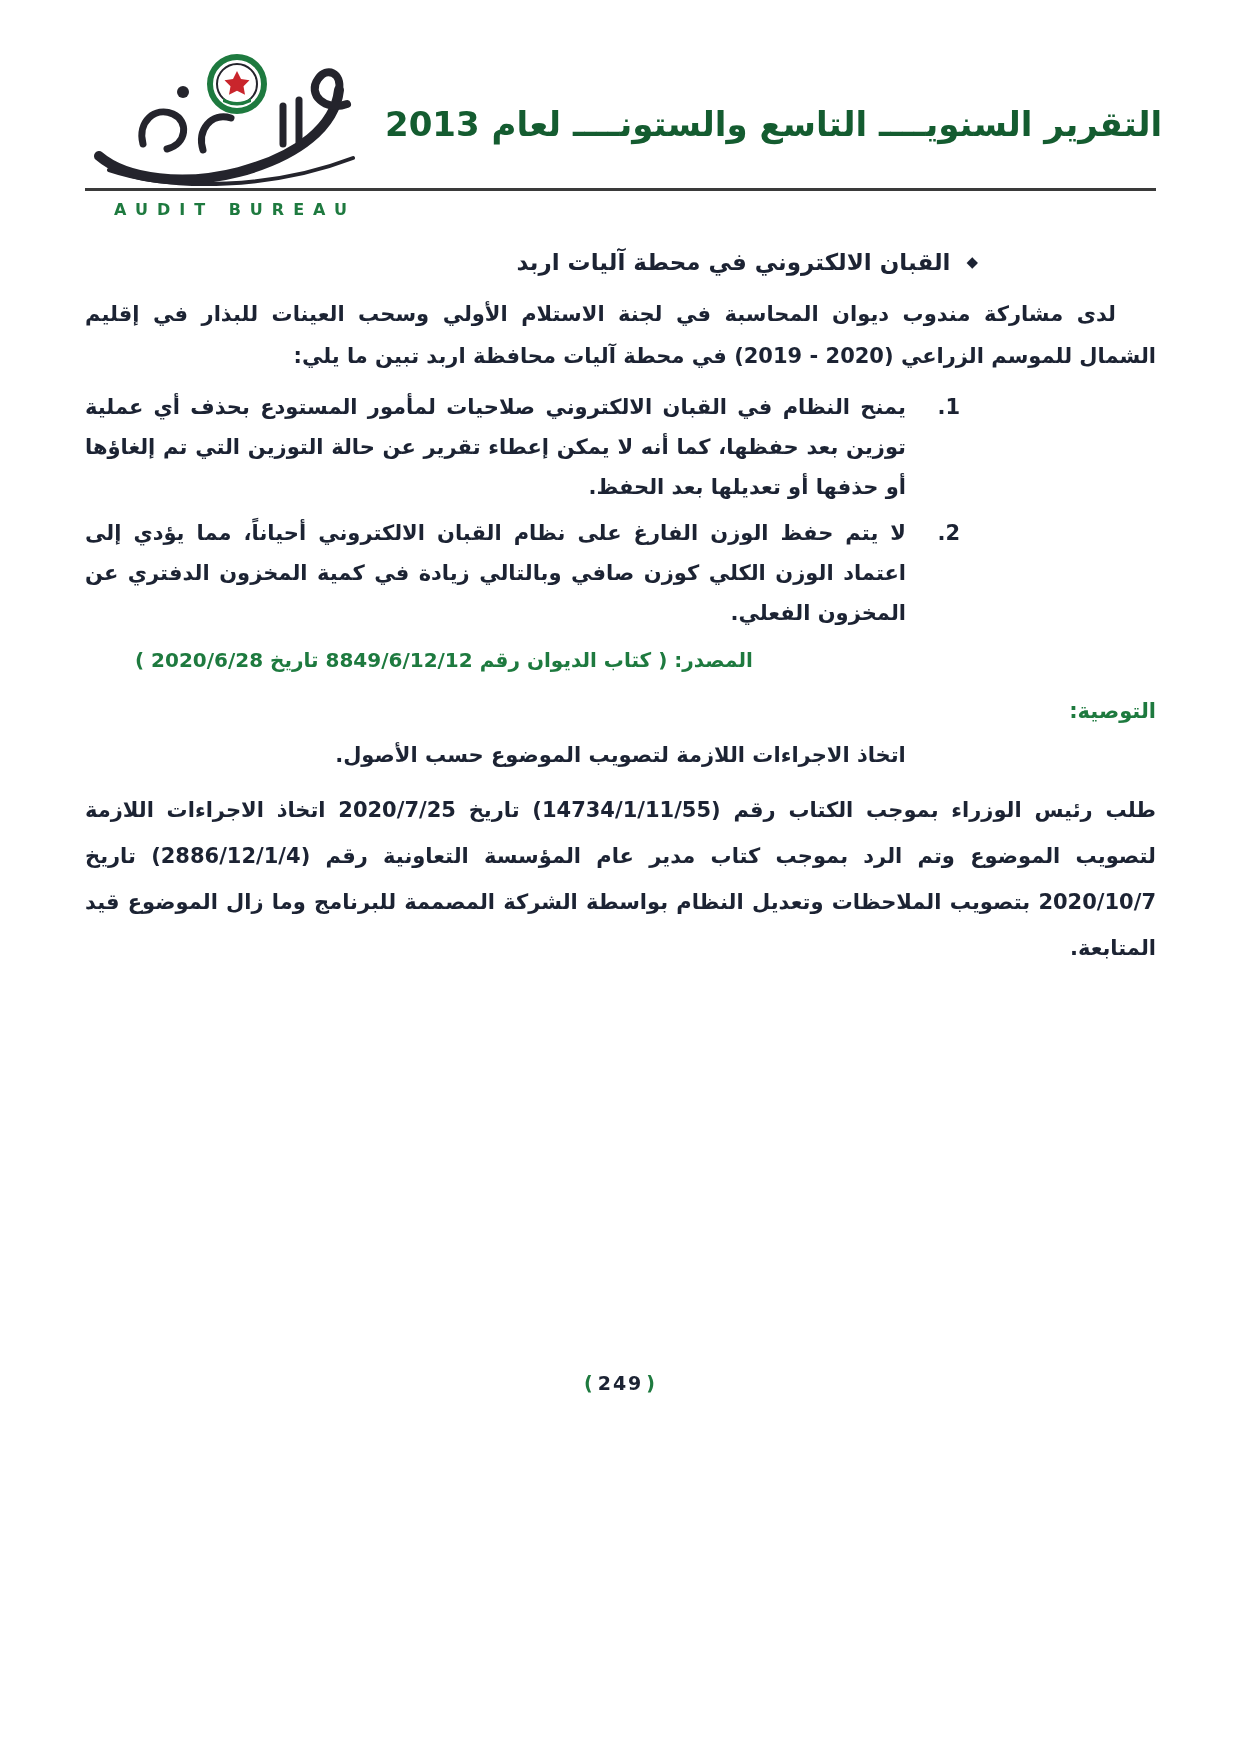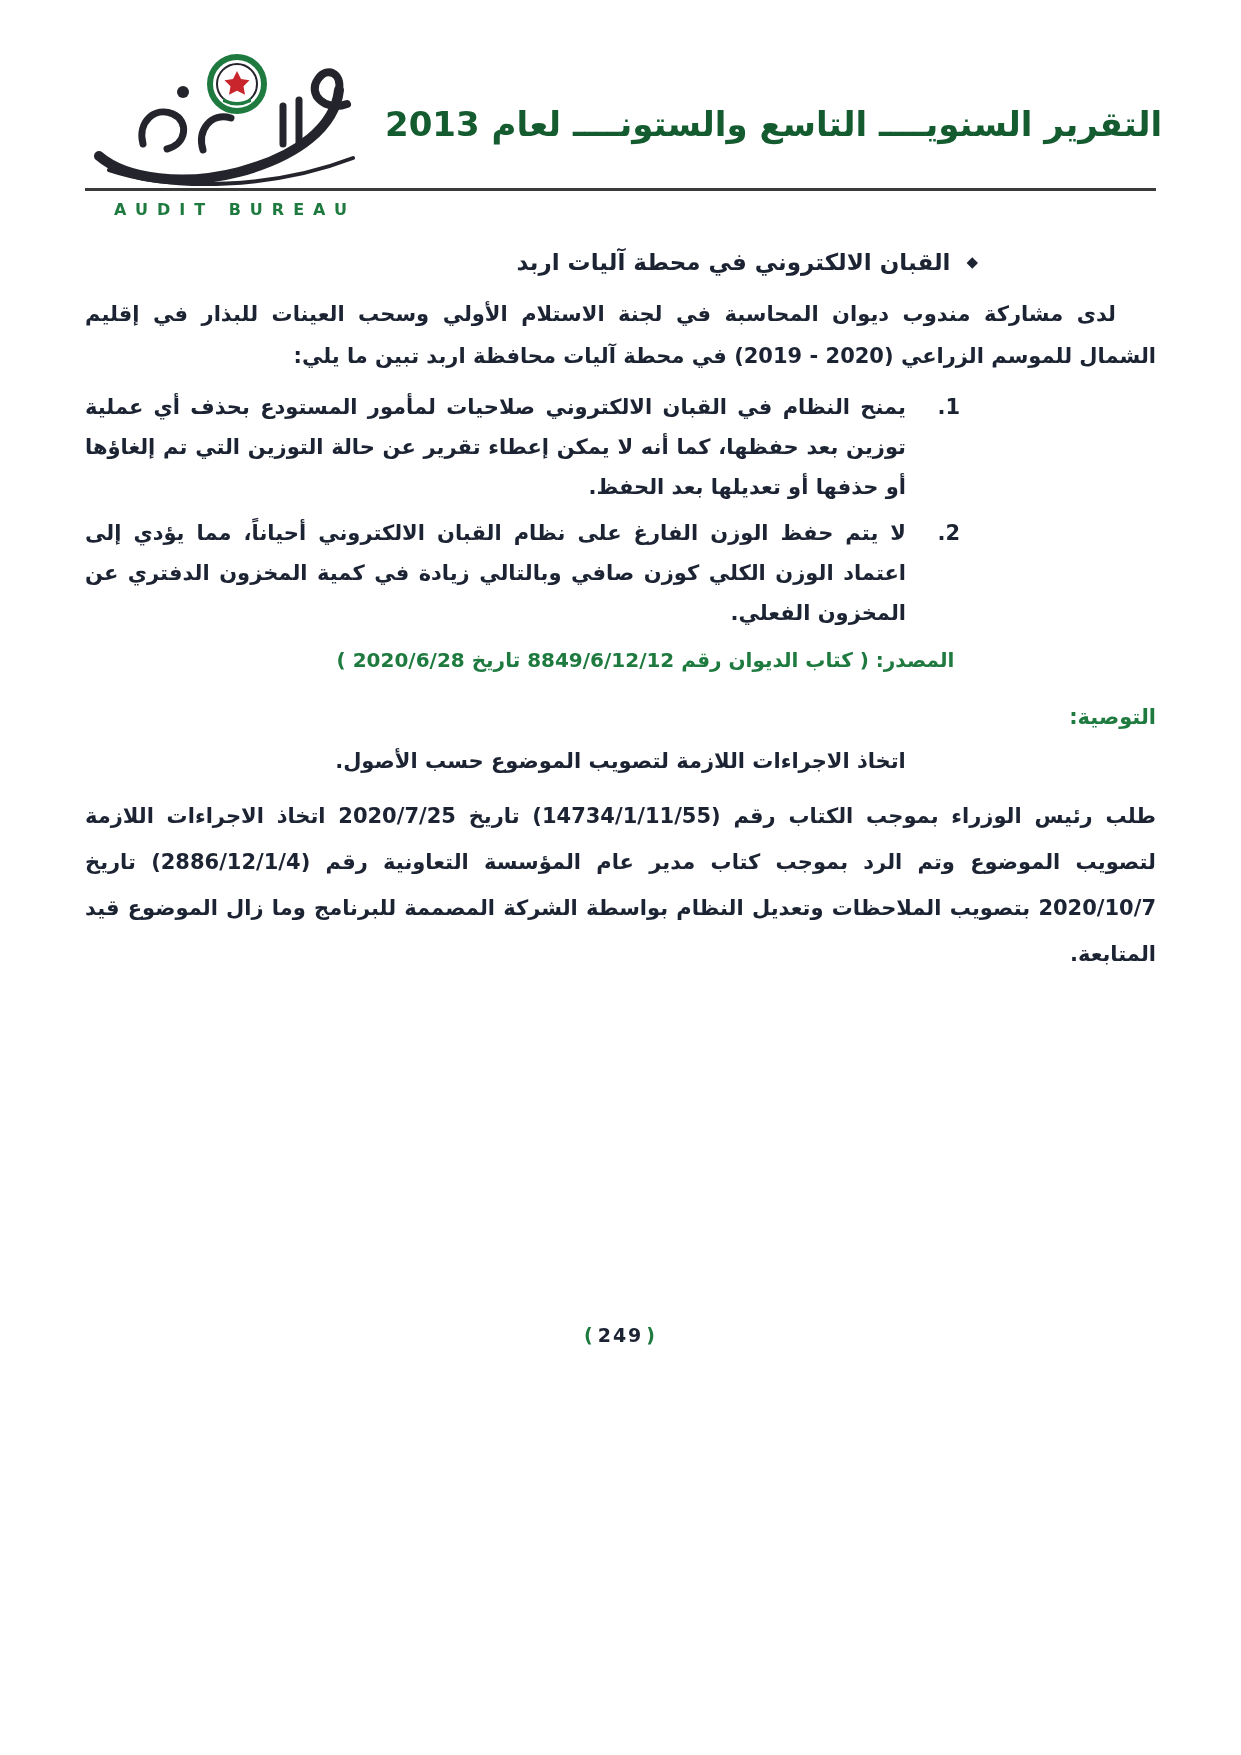--- a/index.html
+++ b/index.html
@@ -91,46 +91,46 @@
     gap:14px;
     padding-right:196px;
     margin-top:6px;
   }
   .list-item .num { min-width:40px; text-align:right; line-height:40px; }
   .list-item p { flex:1; text-align:justify; line-height:40px; }
 
   .source {
     color:var(--brand-green, #1e7a3f);
     font-size:20px;
-    text-align:center;
+    text-align:left;
     padding-left:50px;
     margin-top:12px;
     line-height:30px;
   }
 
   .label {
     color:var(--brand-green, #1e7a3f);
     font-size:21px;
-    margin-top:30px;
+    margin-top:24px;
   }
   .rec {
     margin-top:12px;
     text-align:center;
     line-height:40px;
   }
   .action {
     margin-top:12px;
     text-align:justify;
     line-height:46px;
   }
 
   
   .page-number {
     position:absolute;
-    top:1324px;
+    top:1372px;
     left:0; right:0;
     text-align:center;
     direction:ltr;
     font-size:19px;
     font-weight:bold;
     letter-spacing:2px;
   }
   .page-number .paren { color:var(--brand-green, #1e7a3f); }
   .page-number .num { color:var(--text-dark, #1c2333); padding:0 3px; }
 </style>

